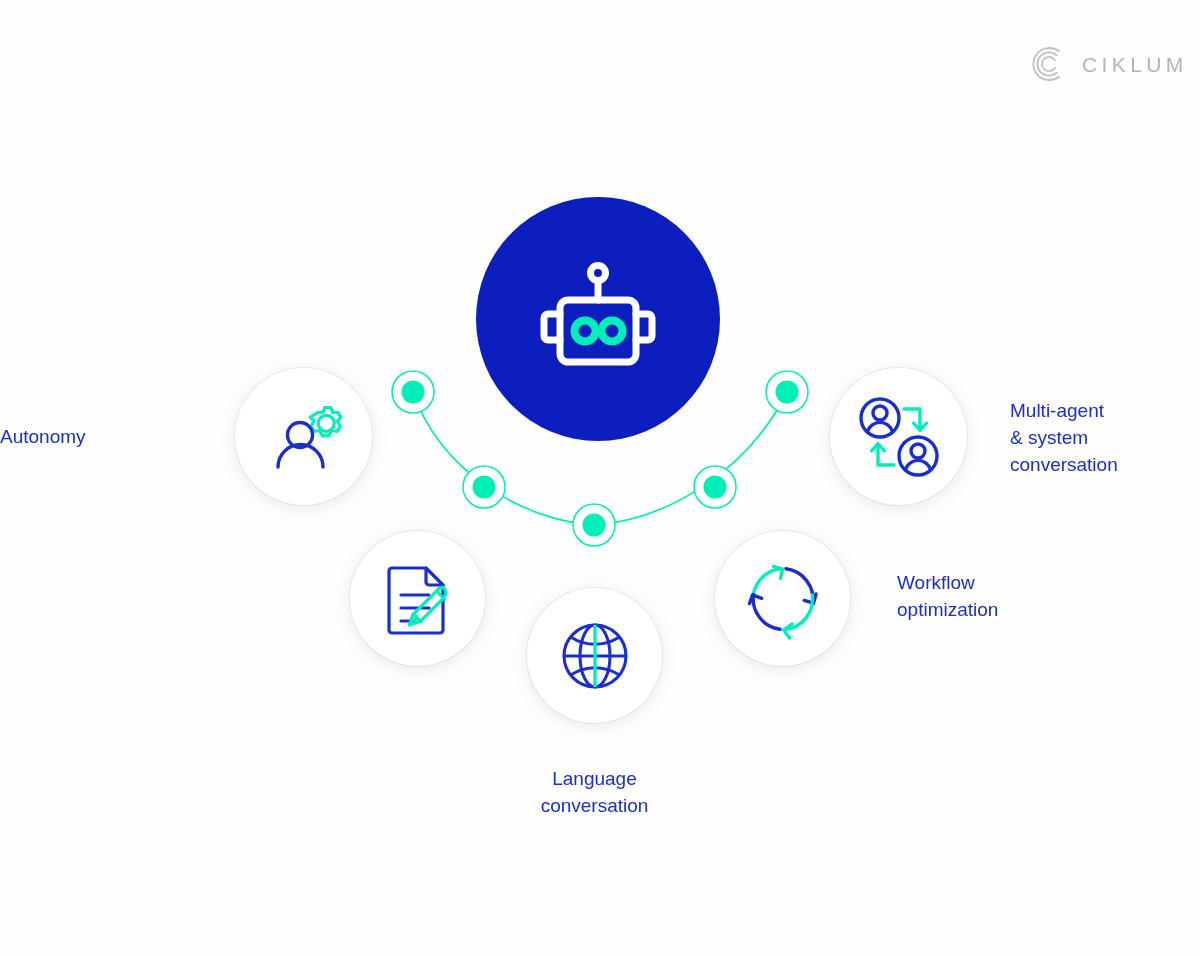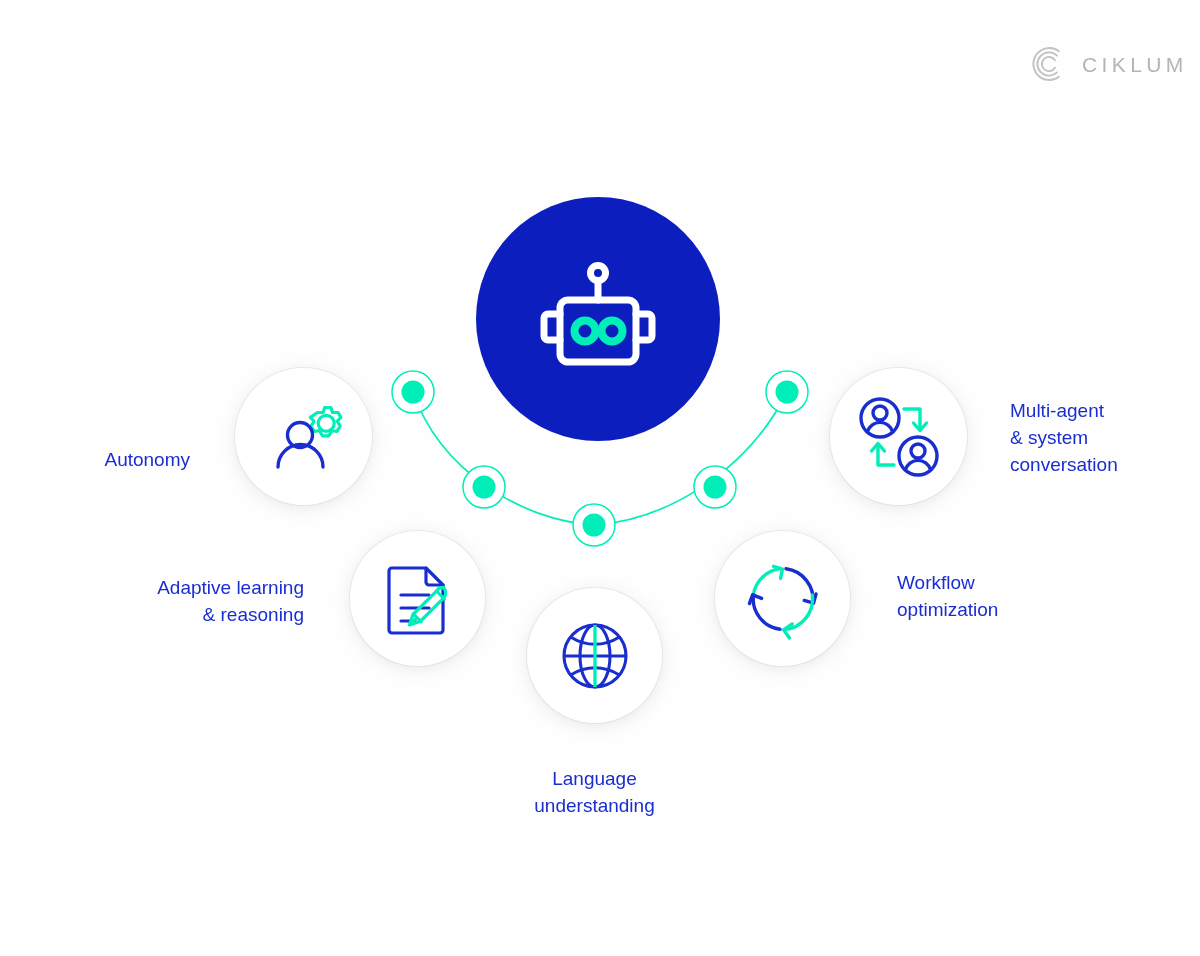--- a/index.html
+++ b/index.html
@@ -70,21 +70,21 @@
   .node.n-language   { left: 527px; top: 588px;  width: 135px; height: 135px; }
 
   
   .label {
     position: absolute;
     color: #1a2ed0;
     font-size: 19px;
     line-height: 27px;
     white-space: pre-line;
   }
-  .label.l-autonomy   { left: 0px;    top: 446px; width: 190px; text-align: right; }
+  .label.l-autonomy   { left: 0px;    top: 423px; width: 190px; }
   .label.l-adaptive   { left: 0px;    top: 574px; width: 304px; text-align: right; }
   .label.l-multiagent { left: 1010px; top: 397px; width: 190px; text-align: left; }
   .label.l-workflow   { left: 897px;  top: 569px; width: 220px; text-align: left; }
   .label.l-language   { left: 447px;  top: 765px; width: 295px; text-align: center; }
 </style>
 </head>
 <body>
 
 <div id="stage">
 
@@ -188,22 +188,20 @@
         <line x1="24" y1="63" x2="38" y2="63"></line>
       </g>
       <g fill="none" stroke="#00efb8" stroke-width="3.2" stroke-linejoin="round" stroke-linecap="round">
         <path d="M66.5 29.5 a7.5 7.5 0 0 1 0 10.6 L43 63.6 l-10.6 3.5 l3.5 -10.6 L59.5 33.1 a7.5 7.5 0 0 1 7 -3.6 z"></path>
         <line x1="59.5" y1="33.1" x2="67.5" y2="41.1"></line>
         <line x1="36.6" y1="56.2" x2="44.2" y2="63.8"></line>
         <line x1="33" y1="66.5" x2="38.3" y2="61.2"></line>
       </g>
     </svg>
   </div>
-  <div class="label l-adaptive">Adaptive learning
-&amp; reasoning</div>
 
   <div class="node n-workflow">
     <svg width="82" height="82" viewBox="0 0 82 82">
       <g fill="none" stroke-width="3.4" stroke-linecap="round" stroke-linejoin="round">
 
         <path d="M11.5 46 A31 31 0 0 1 38.5 10.6" stroke="#00efb8"></path>
         <path d="M31.5 8.4 L40.5 11.2 L38.5 20.4" stroke="#00efb8"></path>
 
         <path d="M44 10.8 A31 31 0 0 1 70.8 45.5" stroke="#1a2ed0"></path>
         <path d="M62.2 42.4 L71.5 45.2 L74 36" stroke="#1a2ed0"></path>
@@ -225,15 +223,15 @@
         <circle cx="37" cy="37" r="31"></circle>
         <ellipse cx="37" cy="37" rx="15" ry="31"></ellipse>
         <line x1="6" y1="37" x2="68" y2="37"></line>
         <path d="M13.5 18.5 a44 44 0 0 0 47 0"></path>
         <path d="M13.5 55.5 a44 44 0 0 1 47 0"></path>
       </g>
       <line x1="37" y1="6" x2="37" y2="68" stroke="#00efb8" stroke-width="3.4"></line>
     </svg>
   </div>
   <div class="label l-language">Language
-understanding</div>
+conversation</div>
 
 </div>
 
 </body></html>

